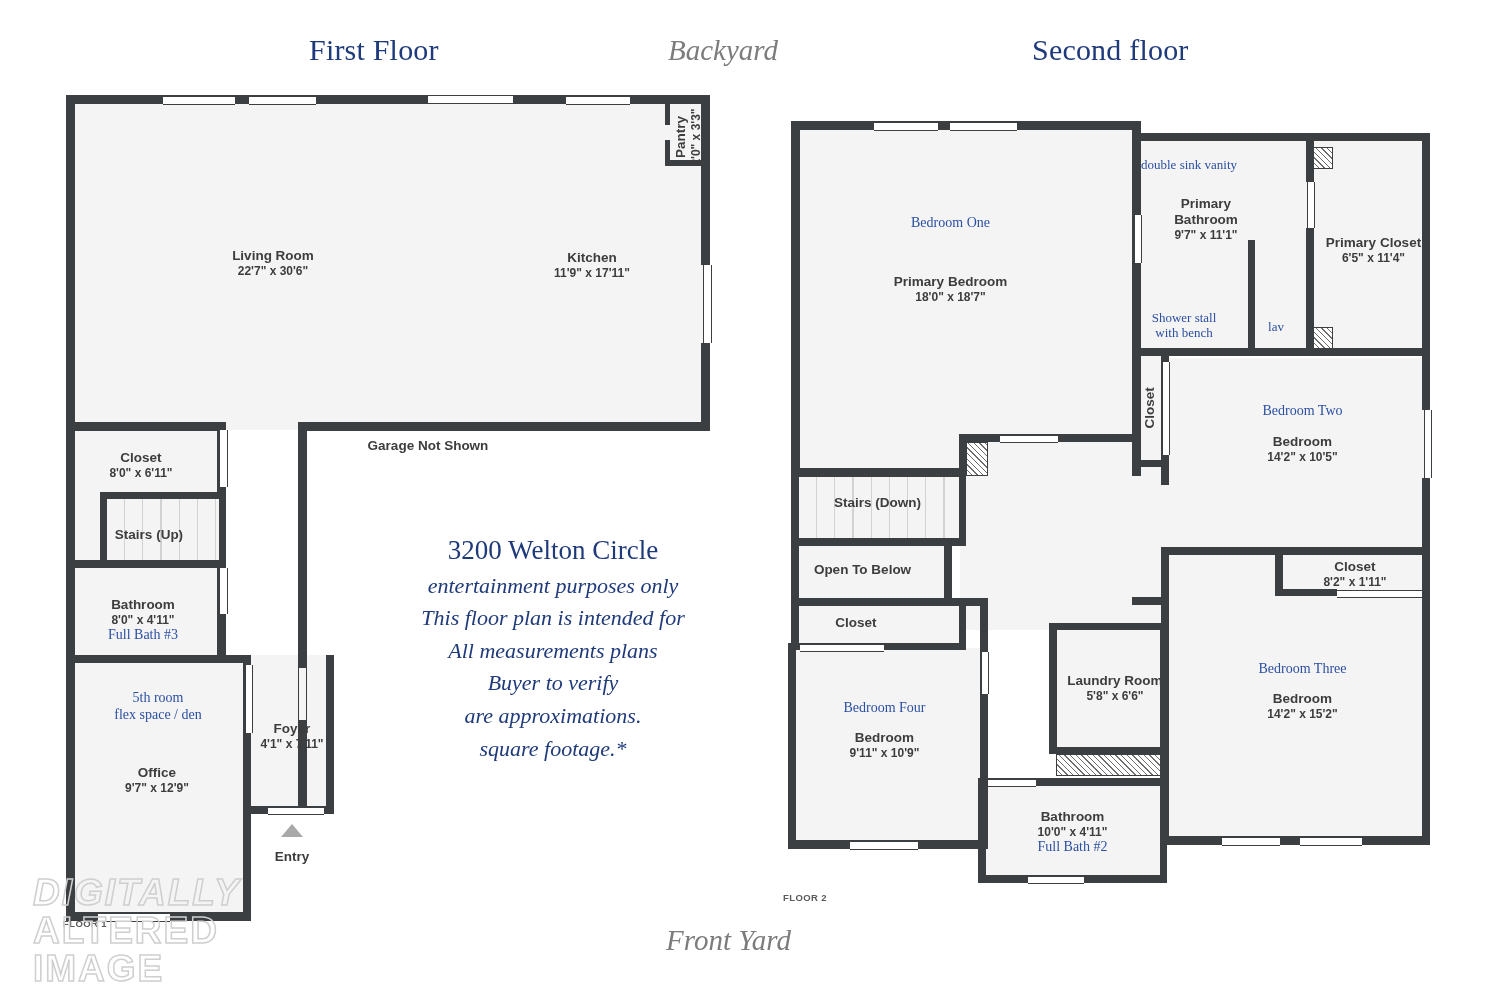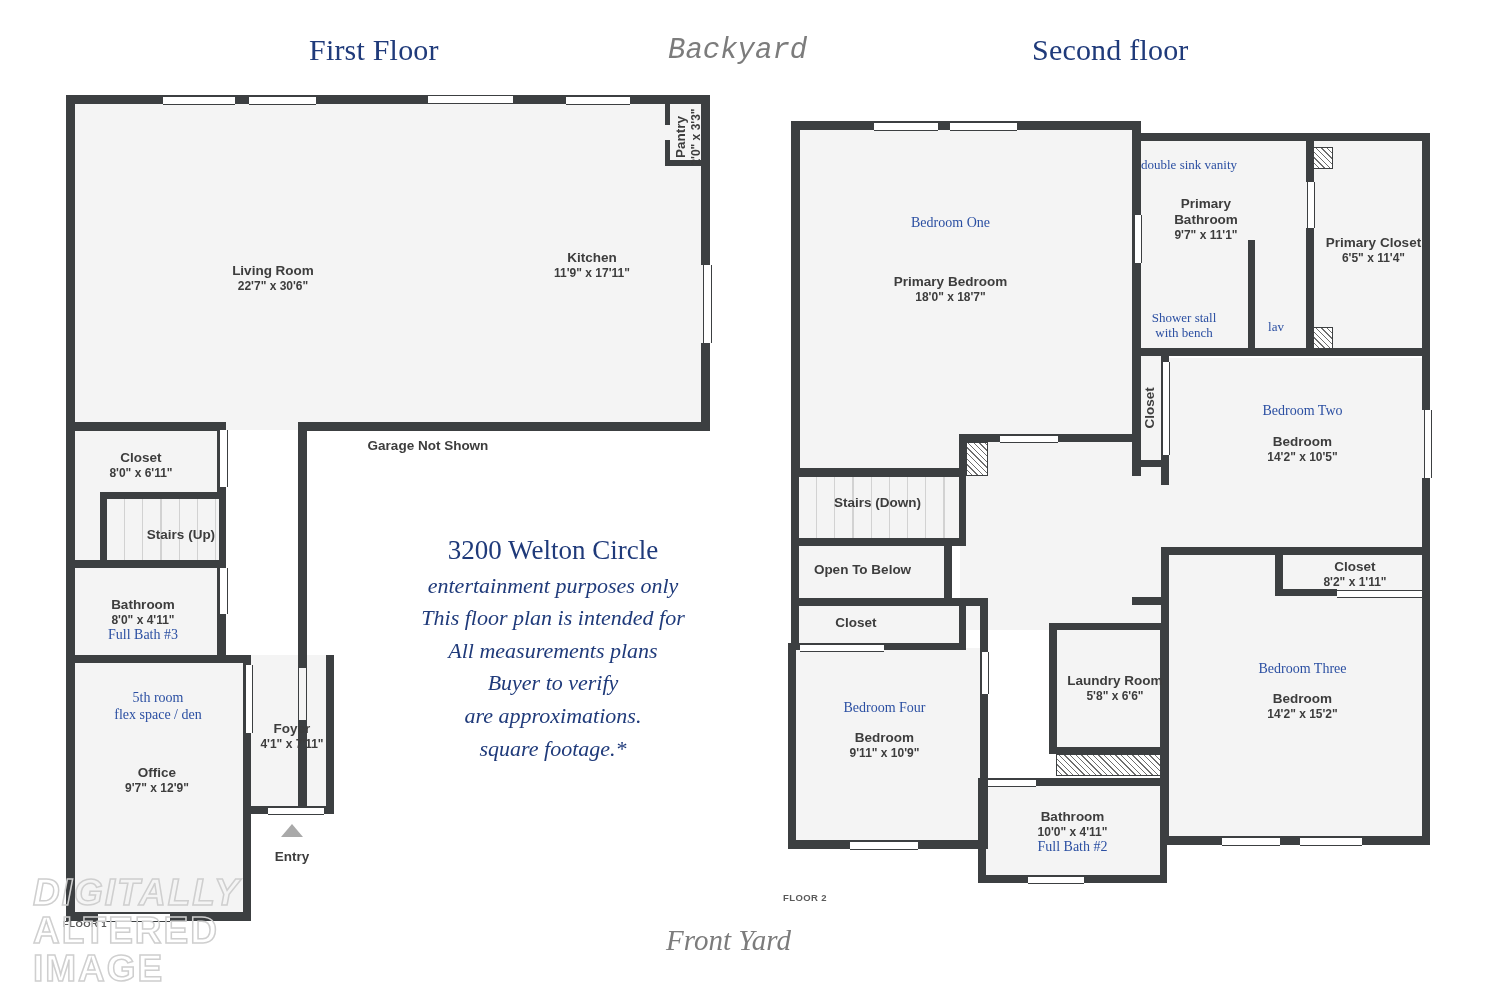--- a/index.html
+++ b/index.html
@@ -61,21 +61,21 @@
       font-size:37px;font-weight:700;letter-spacing:2px;line-height:1.22;
       color:transparent;-webkit-text-stroke:1.5px #cfcfcf;
       text-shadow:none;white-space:pre;}
 </style>
 </head>
 <body>
 
 <div class="stage">
 
   <div class="title-serif" style="left:309px;top:33px;">First Floor</div>
-  <div class="title-yard" style="left:668px;top:34px;font-family:Liberation Mono, monospace;">Backyard</div>
+  <div class="title-yard" style="left:668px;top:34px;">Backyard</div>
   <div class="title-serif" style="left:1032px;top:33px;">Second floor</div>
   <div class="title-yard" style="left:666px;top:924px;">Front Yard</div>
 
   <div>
 
     <div class="floorfill" style="left:66px;top:95px;width:644px;height:335px;"></div>
 
     <div class="floorfill" style="left:665px;top:95px;width:45px;height:70px;"></div>
 
     <div class="floorfill" style="left:66px;top:430px;width:160px;height:490px;"></div>
@@ -120,41 +120,41 @@
     <div class="wall" style="left:66px;top:430px;width:9px;height:490px;"></div>
     <div class="wall" style="left:66px;top:912px;width:185px;height:9px;"></div>
     <div class="win" style="left:98px;top:913px;width:72px;height:7px;"></div>
 
     <div class="wall" style="left:326px;top:655px;width:8px;height:158px;"></div>
     <div class="wall" style="left:251px;top:806px;width:83px;height:8px;"></div>
     <div class="win" style="left:268px;top:807px;width:56px;height:6px;"></div>
     <div class="wall" style="left:243px;top:655px;width:8px;height:265px;"></div>
     <div class="win-v" style="left:245px;top:665px;width:6px;height:68px;"></div>
 
-    <div class="rm" style="left:198px;top:263px;width:150px;text-align:center;">
+    <div class="rm" style="left:198px;top:248px;width:150px;text-align:center;">
       <div class="nm">Living Room</div>
       <div class="dim">22'7" x 30'6"</div>
     </div>
 
     <div class="rm" style="left:517px;top:250px;width:150px;">
       <div class="nm">Kitchen</div>
       <div class="dim">11'9" x 17'11"</div>
     </div>
 
     <div class="rm vlabel" style="left:628px;top:122px;width:120px;">
       <div class="nm">Pantry</div>
       <div class="dim">2'0" x 3'3"</div>
     </div>
 
     <div class="rm" style="left:71px;top:450px;width:140px;">
       <div class="nm">Closet</div>
       <div class="dim">8'0" x 6'11"</div>
     </div>
 
-    <div class="rm" style="left:121px;top:527px;width:120px;">
+    <div class="rm" style="left:89px;top:527px;width:120px;">
       <div class="nm">Stairs (Up)</div>
     </div>
 
     <div class="rm" style="left:73px;top:597px;width:140px;">
       <div class="nm">Bathroom</div>
       <div class="dim">8'0" x 4'11"</div>
       <div class="blue">Full Bath #3</div>
     </div>
 
     <div class="rm" style="left:88px;top:690px;width:140px;">

